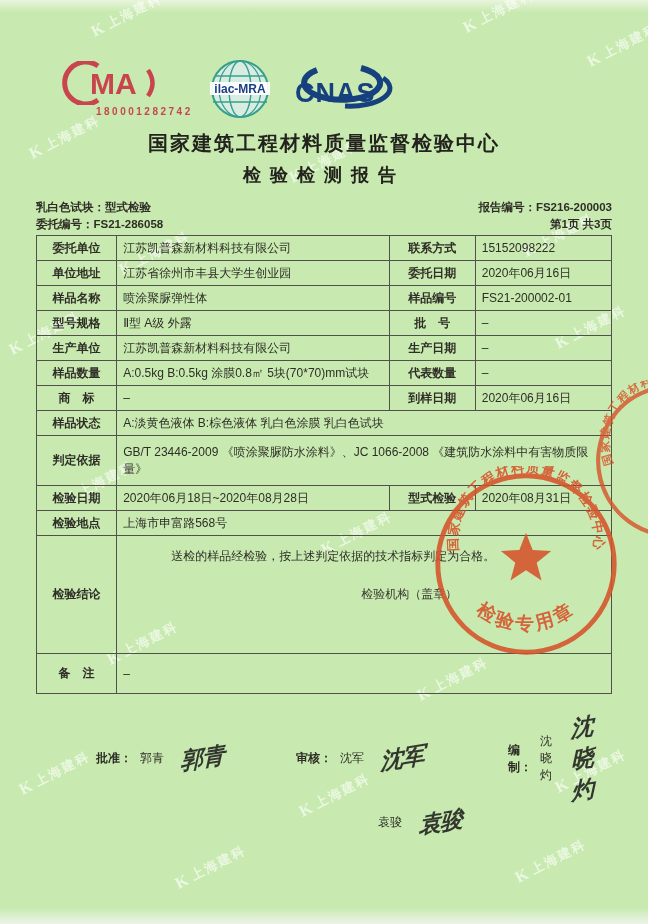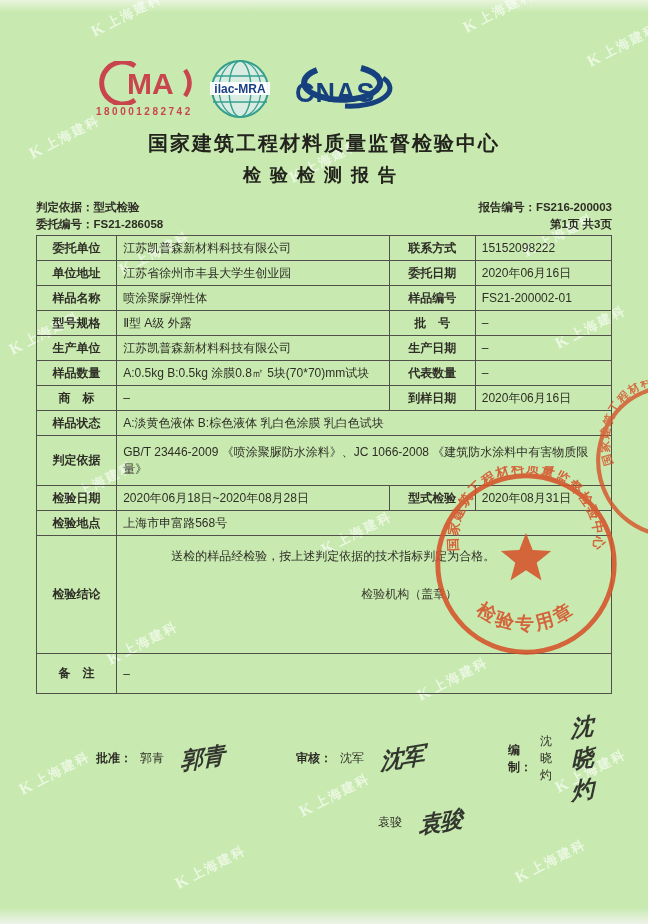--- a/index.html
+++ b/index.html
@@ -7,21 +7,21 @@
     background:linear-gradient(180deg,#e9f4dd 0%,#c8eab0 1.3%,#c8eab0 98.2%,#edf2e8 100%);
     font-family:"Liberation Sans","DejaVu Sans",sans-serif;color:#2e2d26;}
   
   .wm{position:absolute;transform:rotate(-27deg);color:rgba(255,255,255,.62);
     font-weight:bold;font-size:13px;letter-spacing:2px;white-space:nowrap;
     display:flex;align-items:center;gap:3px;pointer-events:none;}
   .wm .wm-logo{font-size:16px;font-weight:900;font-family:"Liberation Serif",serif;}
   
   .content{position:absolute;left:0;top:0;width:648px;padding:52px 36px 0;box-sizing:border-box;}
   .logos{display:flex;align-items:center;margin-left:24px;height:74px;gap:16px;}
-  .cma{display:flex;flex-direction:column;align-items:flex-end;}
+  .cma{display:flex;flex-direction:column;align-items:flex-start;}
   .cma-num{color:#c9454e;font-size:10px;font-weight:bold;letter-spacing:2.5px;margin-top:1px;margin-left:36px;}
   .ilac{position:relative;width:62px;height:62px;}
   .accred{font-size:9px;line-height:11.5px;font-weight:bold;}
   .accred .zh{color:#b05548;letter-spacing:4px;}
   .accred .en{color:#4a4a45;letter-spacing:0;}
   .title{text-align:center;font-size:20px;font-weight:bold;letter-spacing:2px;margin-top:4px;color:#23231d;}
   .subtitle{text-align:center;font-size:18px;font-weight:bold;letter-spacing:9px;margin-top:6px;color:#23231d;}
   .meta{display:flex;justify-content:space-between;margin-top:12px;font-size:11.5px;font-weight:bold;line-height:17px;}
   .meta .right{text-align:right;}
   table.rep{width:576px;border-collapse:collapse;margin-top:2px;font-size:12px;
@@ -158,21 +158,21 @@
           <text x="8" y="44" font-size="27" font-weight="bold" fill="#17407e" letter-spacing="1" font-family="Liberation Sans, sans-serif">CNAS</text>
         </svg>
       </div>
     </div>
 
     <div class="title">国家建筑工程材料质量监督检验中心</div>
     <div class="subtitle">检验检测报告</div>
 
     <div class="meta">
       <div class="left">
-        <div><span>判定依据：</span><span>型式检验</span></div>
+        <div><span>乳白色试块：</span><span>型式检验</span></div>
         <div><span>委托编号：</span><span>FS21-286058</span></div>
       </div>
       <div class="right">
         <div><span>报告编号：</span><span>FS216-200003</span></div>
         <div>第1页 共3页</div>
       </div>
     </div>
 
     <table class="rep">
       <colgroup>

